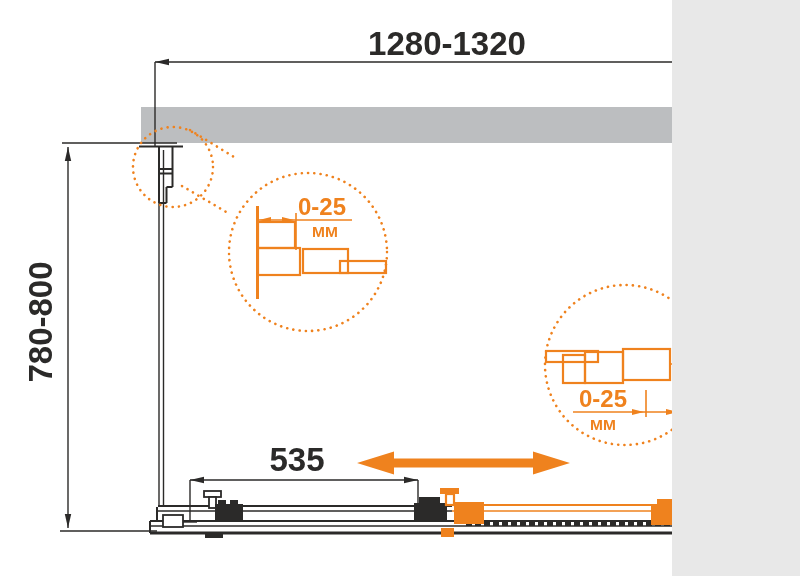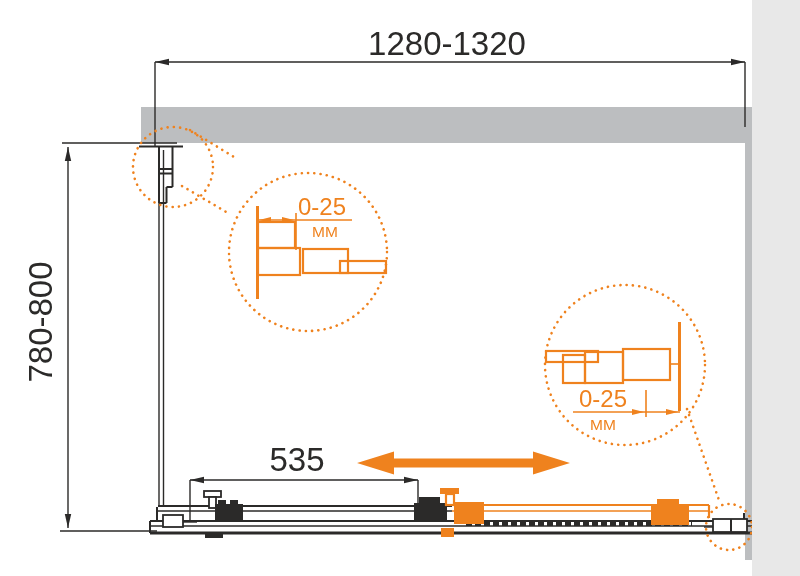--- a/index.html
+++ b/index.html
@@ -4,24 +4,25 @@
 <style>
   :root{
     --accent:#EF821E;
     --wall:#BCBEC0;
     --line:#2B2A29;
     --bg:#FFFFFF;
   }
   html,body{margin:0;padding:0;background:#e8e8e8;}
   .canvas{
     position:relative;
-    width:752px;height:576px;
+    width:672px;height:576px;
     background:var(--bg);
     overflow:hidden;
     font-family:"Liberation Sans", sans-serif;
+    font-weight:bold;
   }
   svg{position:absolute;inset:0;display:block;}
   .wall{fill:var(--wall);stroke:none;}
   .ln{stroke:var(--line);fill:none;stroke-width:2;}
   .ln-thin{stroke:var(--line);fill:none;stroke-width:1.4;}
   .ln-thick{stroke:var(--line);fill:none;stroke-width:3;}
   .fill-dark{fill:var(--line);stroke:none;}
   .blk-outline{fill:#ffffff;stroke:var(--line);stroke-width:1.8;}
   .org{stroke:var(--accent);fill:none;stroke-width:2.2;}
   .org-thin{stroke:var(--accent);fill:none;stroke-width:1.6;}

